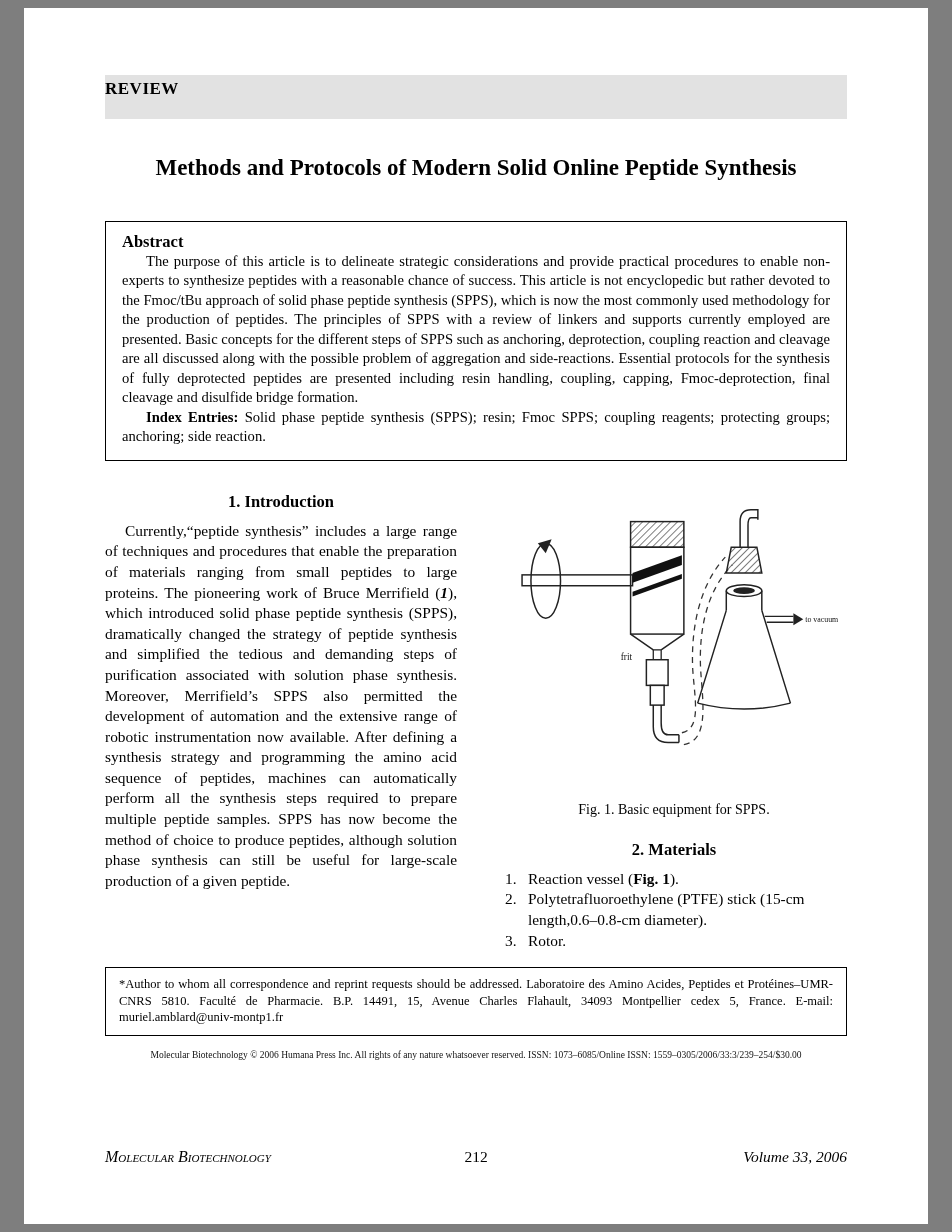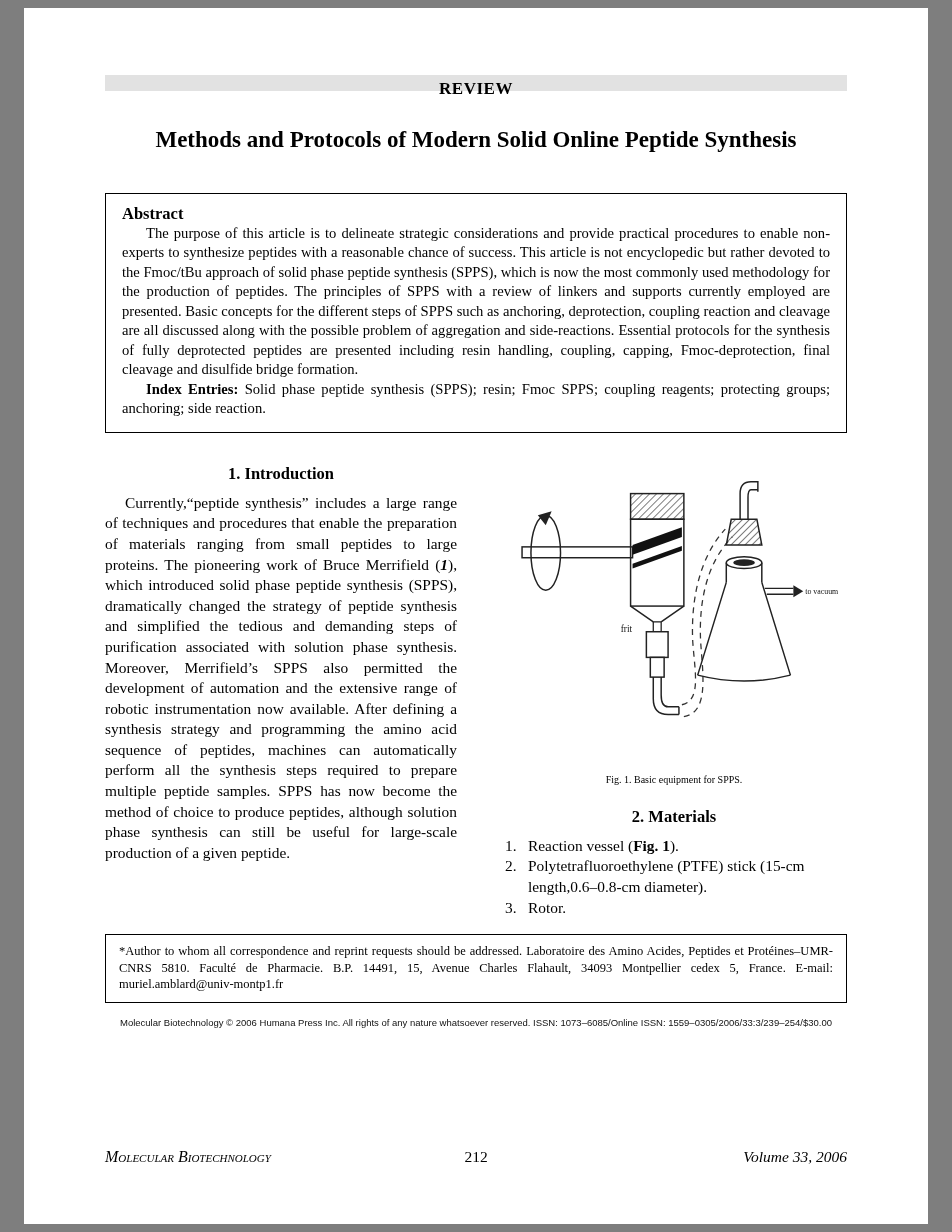--- a/index.html
+++ b/index.html
@@ -14,23 +14,22 @@
     position: absolute;
     left: 24px; top: 8px;
     width: 904px; height: 1216px;
     background: #ffffff;
     overflow: hidden;
   }
   .inset { margin-left: 81px; margin-right: 81px; }
 
   .banner {
     margin-top: 67px;
-    height: 16px;
+    height: 44px;
     background: #e2e2e2;
-    text-align: center;
     line-height: 28px;
     font-weight: bold;
     font-size: 17px;
     letter-spacing: 0.5px;
   }
   .title {
     margin-top: 35px;
     text-align: center;
     font-size: 23px;
     font-weight: bold;
@@ -81,21 +80,21 @@
     font-size: 15.4px;
     line-height: 20.6px;
     text-align: justify;
     text-indent: 20px;
   }
 
   .figure-wrap { text-align: center; }
   .figure-caption {
     margin-top: 10px;
     text-align: center;
-    font-size: 10px;
+    font-size: 14px;
   }
   .materials-heading {
     margin-top: 22px;
     text-align: center;
     font-size: 16.5px;
     font-weight: bold;
     margin-bottom: 9px;
   }
   .mat-list { font-size: 15.4px; line-height: 20.6px; }
   .mat-item { display: flex; }
@@ -106,21 +105,21 @@
     margin-top: 16px;
     border: 1.5px solid #000;
     padding: 8px 13px 9px 13px;
     font-size: 12.5px;
     line-height: 16.5px;
     text-align: justify;
   }
   .copyright {
     margin-top: 14px;
     text-align: center;
-    font-family: Liberation Sans, sans-serif;
+    font-family: Liberation Serif, serif;
     font-size: 9.5px;
     color: #111;
   }
 
   .footer {
     position: absolute;
     left: 81px; right: 81px;
     bottom: 58px;
     display: grid;
     grid-template-columns: 1fr auto 1fr;

